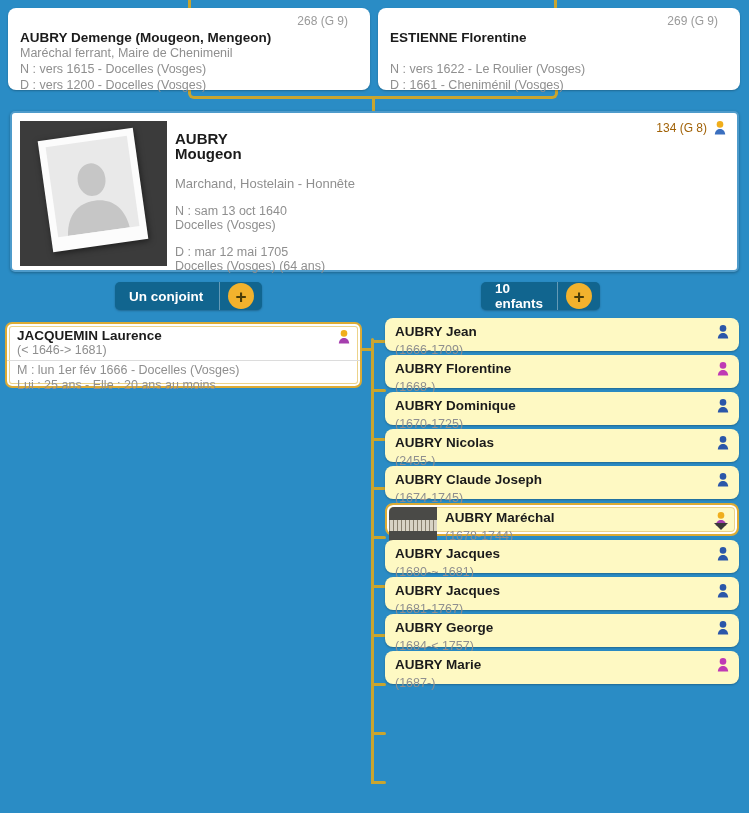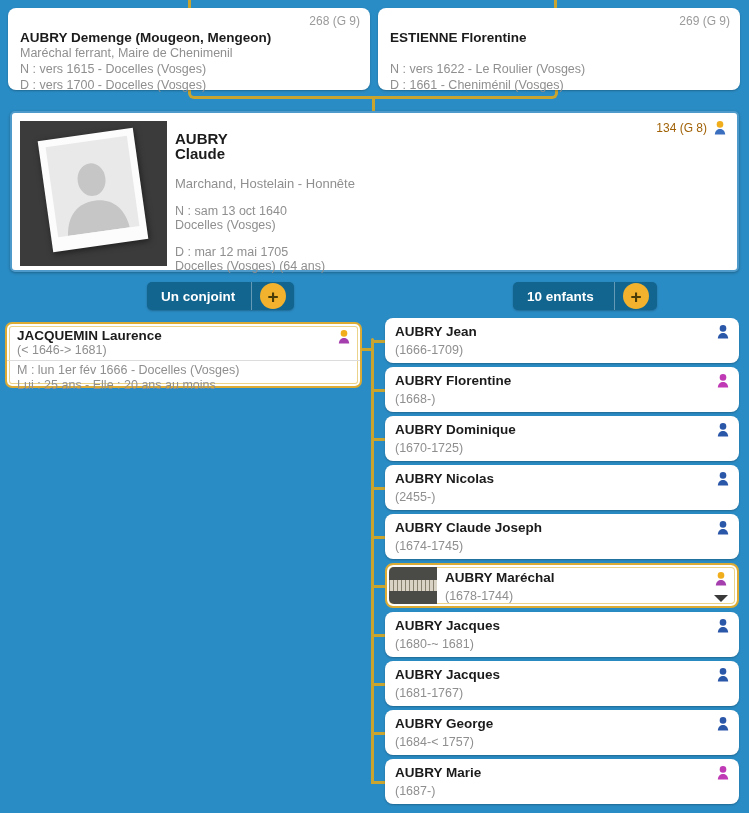--- a/index.html
+++ b/index.html
@@ -14,21 +14,21 @@
     border-left:3px solid #c9a52f;border-right:3px solid #c9a52f;border-bottom:3px solid #c9a52f;
     border-radius:0 0 6px 6px;}
   .bracket-drop{left:372px;top:97px;width:3px;height:15px;}
   .children-line{left:371px;top:338px;width:3px;height:446px;border-radius:3px;}
   .child-stub{left:371px;width:15px;height:3px;border-radius:0 2px 2px 0;}
   .spouse-stub{left:361px;top:348px;width:11px;height:3px;}
 
   
   .bold-name{font-weight:bold;font-size:13.5px;color:#1b1b1b;}
   .gray{color:#8f8f8f;font-size:12.5px;}
-  .card-num{position:absolute;top:6px;right:10px;color:#9a9a9a;font-size:12px;}
+  .card-num{position:absolute;top:6px;right:22px;color:#9a9a9a;font-size:12px;}
 
   
   .parent-card{position:absolute;top:8px;width:362px;height:82px;background:#fff;border-radius:8px;
     box-sizing:border-box;padding:6px 12px;box-shadow:0 1px 2px rgba(0,0,0,.25);}
   .parent-card .bold-name{margin-top:16px;}
   .parent-card .gray{line-height:16px;min-height:16px;}
   .parent-left{left:8px;}
   .parent-right{left:378px;}
 
   
@@ -41,40 +41,40 @@
   .main-name{position:absolute;left:163px;top:18px;font-size:15px;font-weight:bold;color:#1b1b1b;line-height:15px;}
   .main-prof{position:absolute;left:163px;top:63px;}
   .main-b1{position:absolute;left:163px;top:91px;}
   .main-b2{position:absolute;left:163px;top:105px;text-align:right;}
   .main-d1{position:absolute;left:163px;top:132px;}
   .main-d2{position:absolute;left:163px;top:146px;}
   .main-id{position:absolute;top:7px;right:9px;display:flex;align-items:center;gap:5px;color:#a16207;font-size:12px;}
 
   
   .group-btn{position:absolute;top:282px;height:28px;background:#11658f;border-radius:5px;display:flex;
-    align-items:center;cursor:pointer;box-shadow:0 1px 2px rgba(0,0,0,.25);margin-left:32px;}
+    align-items:center;cursor:pointer;box-shadow:0 1px 2px rgba(0,0,0,.25);}
   .btn-spouse{left:115px;width:147px;}
-  .btn-children{left:481px;width:144px;}
+  .btn-children{left:481px;width:119px;}
   .group-btn .lbl{flex:1;color:#fff;font-weight:bold;font-size:13.5px;padding-left:14px;}
   .group-btn .sep{width:1px;align-self:stretch;background:rgba(255,255,255,.35);}
   .plus-wrap{width:42px;display:flex;align-items:center;justify-content:center;}
   .plus-circle{width:26px;height:26px;border-radius:50%;background:#f2b22d;color:#4a3c08;font-size:19px;
     font-weight:bold;display:flex;align-items:center;justify-content:center;line-height:1;cursor:pointer;}
 
   
   .spouse-card{position:absolute;left:5px;top:322px;width:357px;height:66px;background:#fff;
     border:2px solid #dcab34;border-radius:7px;box-sizing:border-box;
     box-shadow:inset 0 0 0 2px #fff, inset 0 0 0 3px #ecd38a;padding:4px 10px;cursor:pointer;}
   .spouse-card .sep-line{border-top:1px solid #dcdcdc;margin:2px -10px;}
   .spouse-icon{position:absolute;top:5px;right:8px;}
   .spouse-card .gray{line-height:15px;}
 
   
   .children-col{position:absolute;left:385px;top:318px;width:354px;display:flex;flex-direction:column;gap:4px;}
-  .child-card{position:relative;height:45px;background:#ffffff;border-radius:8px;box-sizing:border-box;
+  .child-card{position:relative;height:33px;background:#fef9c3;border-radius:8px;box-sizing:border-box;
     padding:6px 10px;box-shadow:0 1px 2px rgba(0,0,0,.25);cursor:pointer;}
   .child-card .dates{margin-top:4px;}
   .child-icon{position:absolute;top:6px;right:8px;}
   .child-card.highlighted{border:2px solid #dcab34;box-shadow:inset 0 0 0 2px #fff, inset 0 0 0 3px #ecd38a;
     padding-left:58px;padding-top:5px;}
   .child-thumb{position:absolute;left:2px;top:2px;width:48px;height:37px;background:#4a4a47;
     border-radius:5px 0 0 5px;overflow:hidden;}
   .thumb-band{position:absolute;left:0;right:0;top:36%;height:30%;background:#d8d3c5;
     background-image:repeating-linear-gradient(92deg,rgba(70,60,40,.55) 0 1px,transparent 1px 4px);}
   .caret-down{position:absolute;right:9px;bottom:4px;width:0;height:0;border-left:7px solid transparent;
@@ -109,21 +109,21 @@
       <div class="gold child-stub" style="top: 683px;"></div>
       <div class="gold child-stub" style="top: 732px;"></div>
       <div class="gold child-stub" style="top: 781px;"></div>
     </div>
 
   <div class="parent-card parent-left">
     <div class="card-num">268 (G 9)</div>
     <div class="bold-name">AUBRY Demenge (Mougeon, Mengeon)</div>
     <div class="gray">Maréchal ferrant, Maire de Chenimenil</div>
     <div class="gray">N : vers 1615 - Docelles (Vosges)</div>
-    <div class="gray">D : vers 1700 - Docelles (Vosges)</div>
+    <div class="gray">D : vers 1200 - Docelles (Vosges)</div>
   </div>
 
   <div class="parent-card parent-right">
     <div class="card-num">269 (G 9)</div>
     <div class="bold-name">ESTIENNE Florentine</div>
     <div class="gray"></div>
     <div class="gray">N : vers 1622 - Le Roulier (Vosges)</div>
     <div class="gray">D : 1661 - Cheniménil (Vosges)</div>
   </div>
 
@@ -140,21 +140,21 @@
     </div>
     <div class="main-id">
       <span>134 (G 8)</span>
       <svg class="picon sosa-male" viewBox="0 0 16 16">
         <circle class="head" cx="8" cy="4.4" r="3.3"></circle>
         <path class="body" d="M2.8 14.6 C3 11.4 4.6 8.9 8 8.9 C11.4 8.9 13 11.4 13.2 14.6 Z"></path>
       </svg>
     </div>
     <div class="main-name">
       <div>AUBRY</div>
-      <div>Claude</div>
+      <div>Mougeon</div>
     </div>
     <div class="gray main-prof" style="font-size:13px;">Marchand, Hostelain - Honnête</div>
     <div class="gray main-b1">N : sam 13 oct 1640</div>
     <div class="gray main-b2">Docelles (Vosges)</div>
     <div class="gray main-d1">D : mar 12 mai 1705</div>
     <div class="gray main-d2">Docelles (Vosges) (64 ans)</div>
   </div>
 
   <div class="group-btn btn-spouse">
     <span class="lbl">Un conjoint</span>

